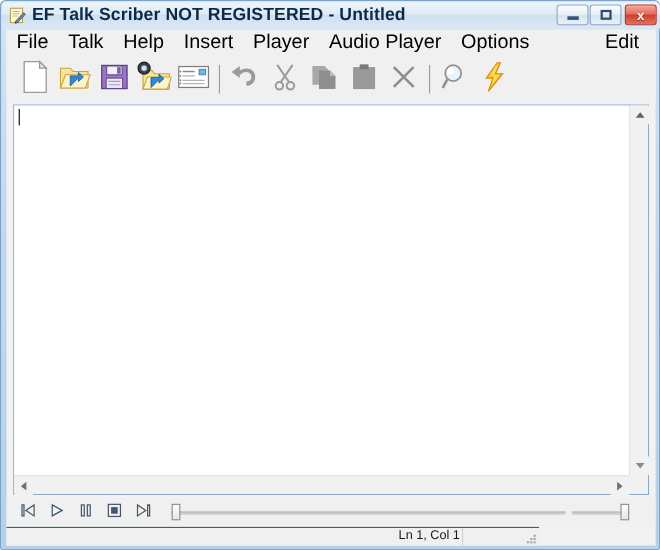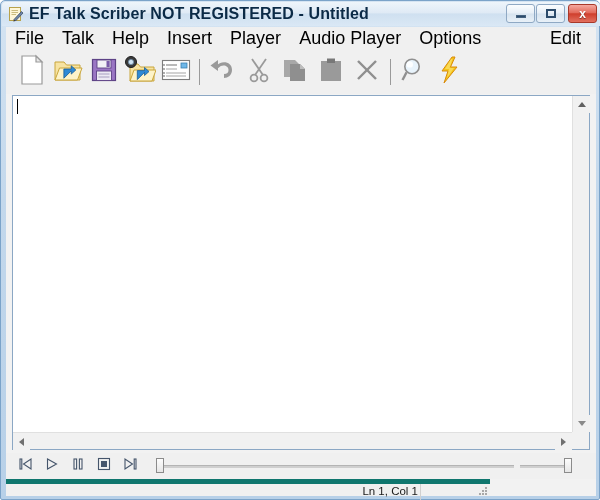--- a/index.html
+++ b/index.html
@@ -229,21 +229,21 @@
   }
   #thumb-position { left: 0px; }
   #thumb-volume { right: 0px; }
 
   
   #statusbar {
     position: absolute;
     left: 0; top: 452px;
     width: 484px; height: 17px;
     background: #f0f0f0;
-    border-top: 5px solid #0f766e;
+    border-top: 1px solid #0f766e;
     box-sizing: border-box;
   }
   #status-lncol {
     position: absolute;
     right: 72px; top: 1px;
     font-size: 11.5px;
     color: #1a1a1a;
     white-space: nowrap;
   }
   #status-cell {

